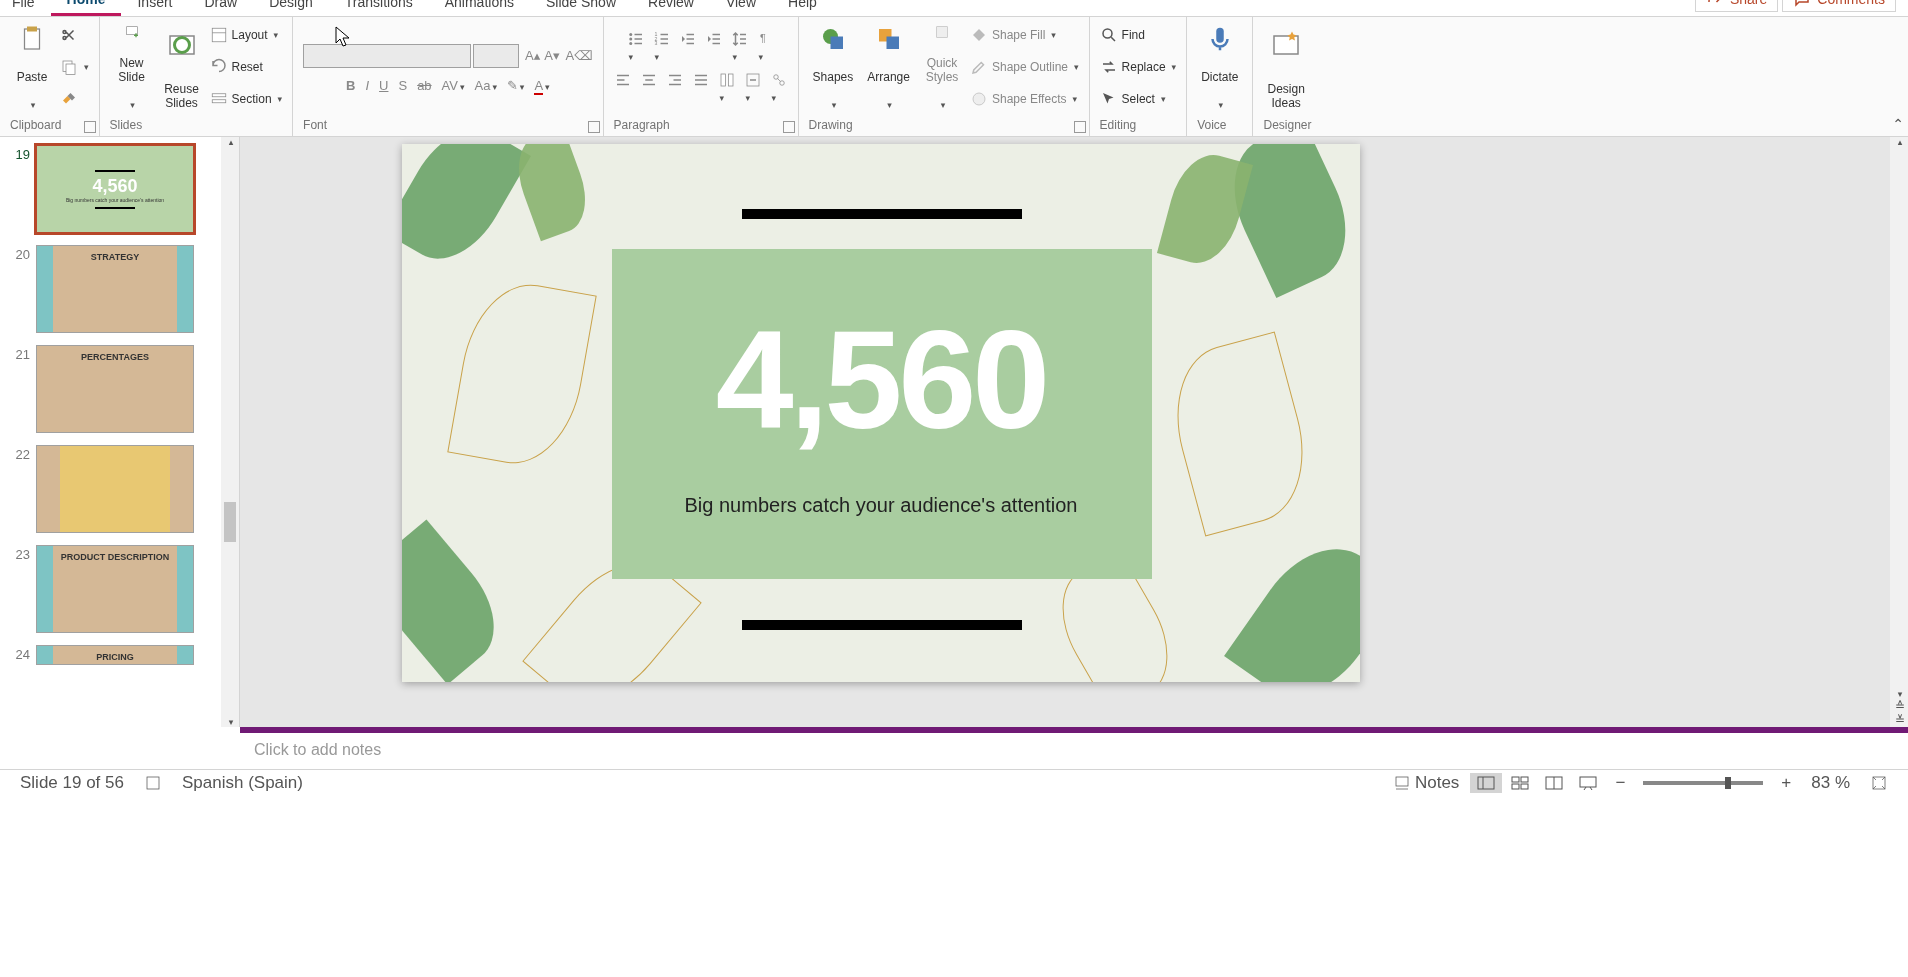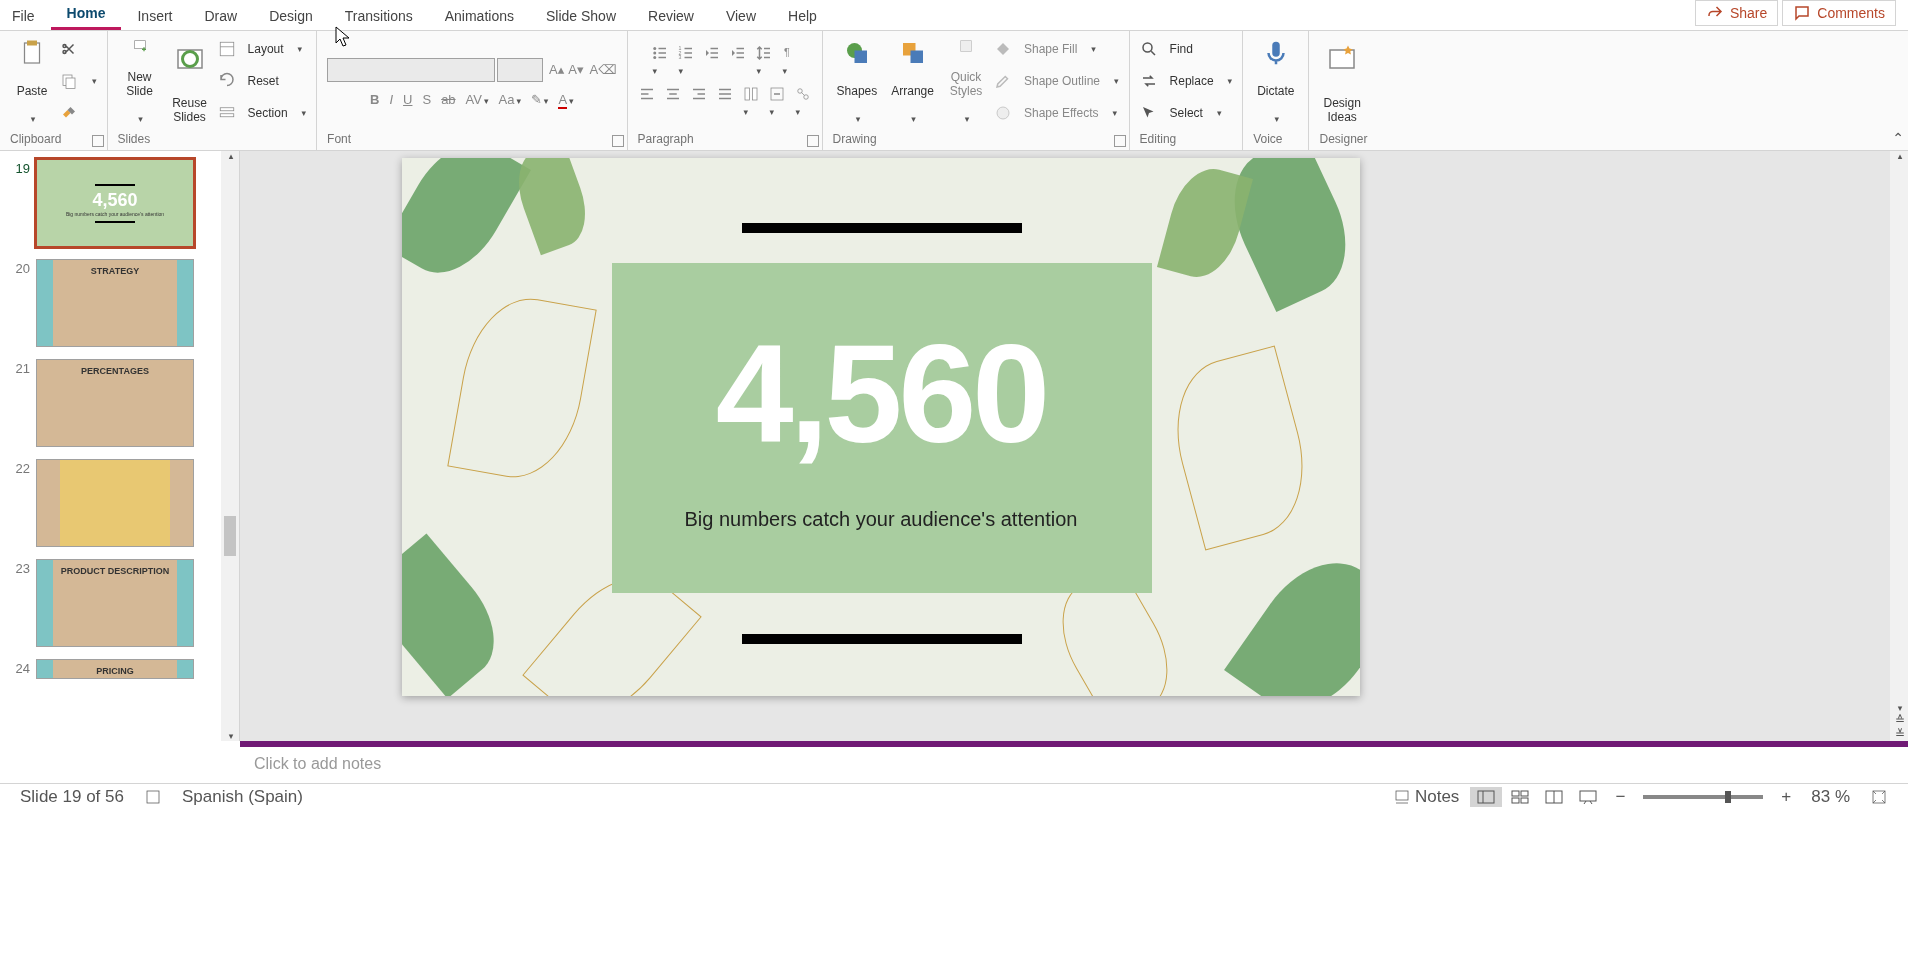--- a/index.html
+++ b/index.html
@@ -1,30 +1,30 @@
 <!DOCTYPE html>
 <html><head>
 <meta charset="utf-8">
 <style>
 *{box-sizing:border-box;margin:0;padding:0;font-family:"Segoe UI",Tahoma,sans-serif;}
 body{width:1908px;height:977px;background:#fff;overflow:hidden;font-size:13px;color:#333;}
-.topbar{height:31px;display:flex;align-items:flex-end;border-bottom:1px solid #d4d4d4;padding:0 8px;}
+.topbar{height:17px;display:flex;align-items:flex-end;border-bottom:1px solid #d4d4d4;padding:0 8px;}
 .tab{padding:4px 16px 6px;font-size:14px;color:#444;cursor:pointer;}
 .tab.active{color:#0c4a6e;border-bottom:3px solid #be185d;font-weight:700;}
 .tab:first-child{padding-left:4px;}
 .topbar .spacer{flex:1;}
 .topbtn{display:flex;align-items:center;gap:6px;border:1px solid #d4d4d4;padding:3px 10px;margin:0 4px 4px 0;font-size:14px;color:#555;}
 .topbtn.share{color:#b7472a;}
 .ribbon{height:120px;border-bottom:1px solid #d4d4d4;display:flex;background:#fafafa;}
 .group{border-right:1px solid #d4d4d4;padding:4px 10px 2px;display:flex;flex-direction:column;justify-content:space-between;position:relative;}
 .group-label{text-align:left;font-size:12px;color:#737373;padding-bottom:2px;}
 .group-content{display:flex;align-items:center;gap:6px;height:92px;}
 .vbtn{display:flex;flex-direction:column;align-items:center;justify-content:flex-end;gap:16px;font-size:12px;color:#333;padding:0 4px;height:86px;}
 .ic-lg{width:36px;height:36px;}
-.sm-row{display:flex;align-items:center;gap:12px;height:28px;}
+.sm-row{display:flex;align-items:center;gap:4px;height:28px;}
 .sm-ic{width:18px;height:18px;}
 .txt{font-size:12px;color:#333;}
 .fontbox{border:1px solid #a0a0a0;width:168px;height:24px;background:#eaeaea;}
 .sizebox{border:1px solid #a0a0a0;width:46px;height:24px;background:#eaeaea;margin-left:2px;}
 .dialog-launcher{position:absolute;right:3px;bottom:3px;width:12px;height:12px;border:1px solid #999;}
 .main{display:flex;height:590px;}
 .thumbs{width:240px;border-right:1px solid #d4d4d4;overflow:hidden;background:#fff;position:relative;padding-top:8px;}
 .tscroll{position:absolute;right:0;top:0;width:18px;height:100%;background:#f1f1f1;display:flex;flex-direction:column;align-items:center;justify-content:space-between;}
 .tthumb-row{display:flex;align-items:flex-start;margin-left:6px;margin-bottom:12px;}
 .tnum{width:24px;text-align:right;font-size:13px;color:#777;padding-top:2px;}

